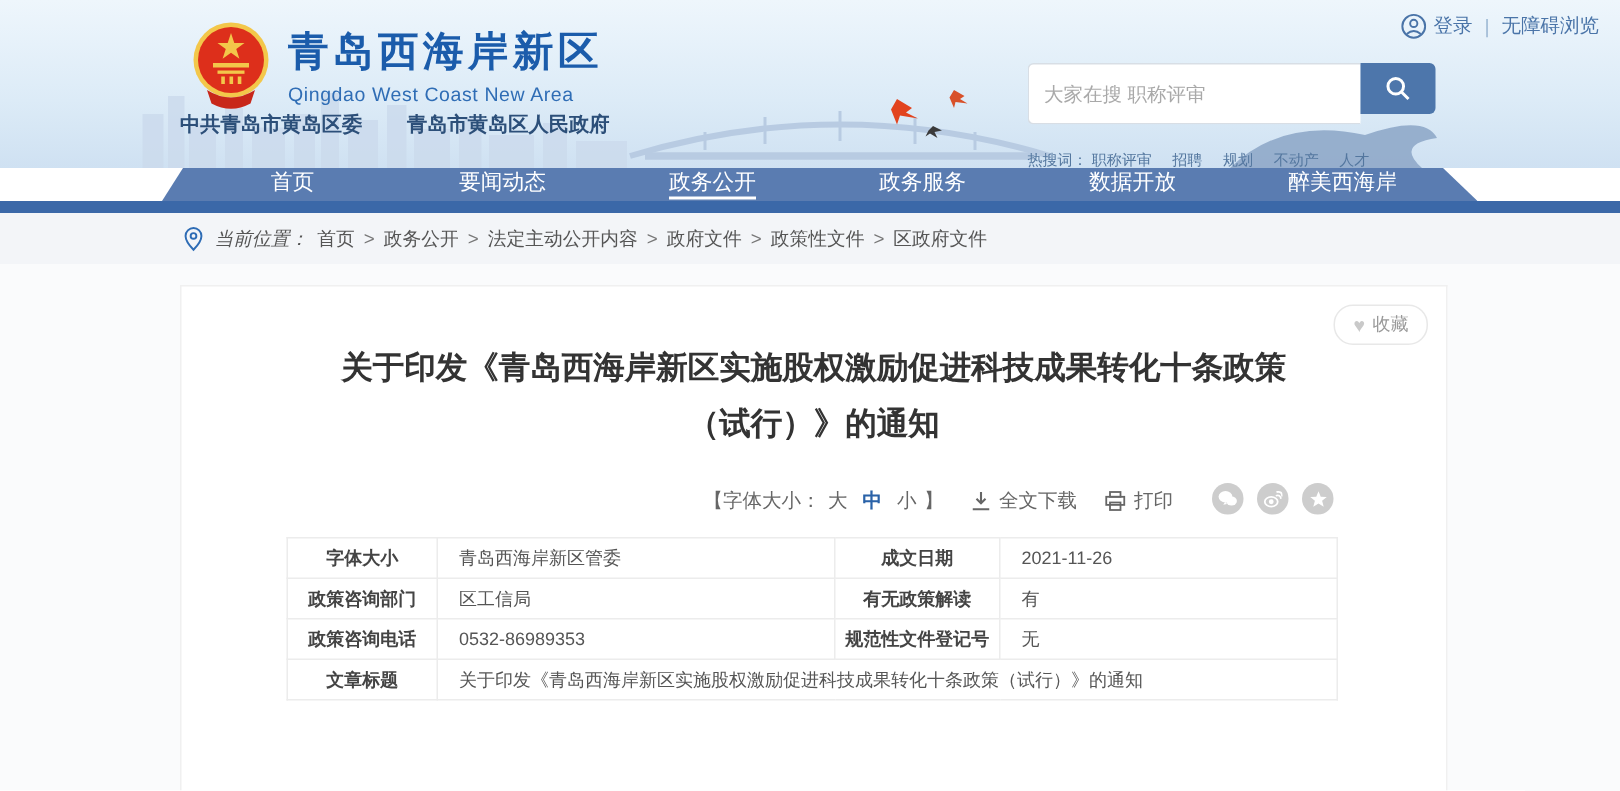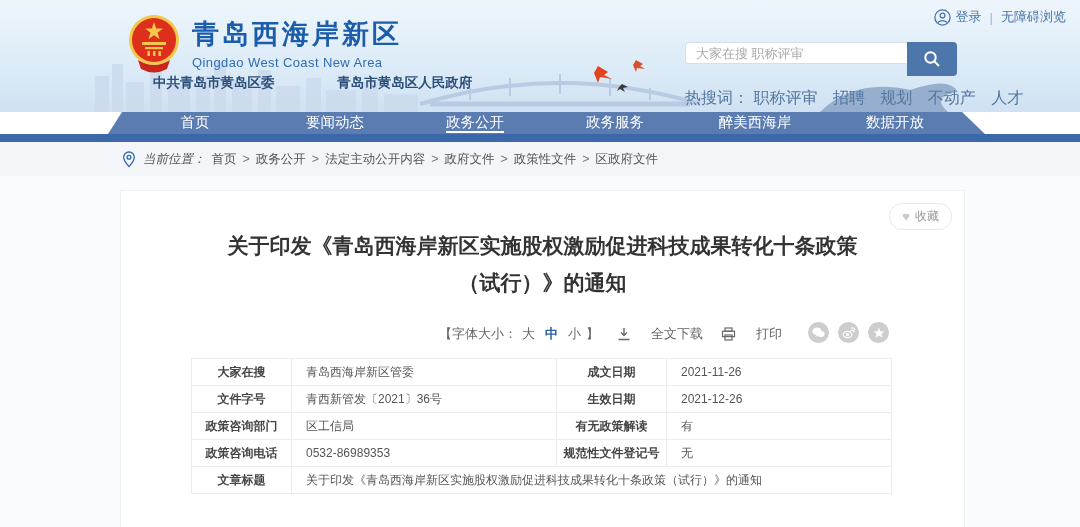--- a/index.html
+++ b/index.html
@@ -16,29 +16,29 @@
   .topbar .lnk { cursor:pointer; display:flex; align-items:center; gap:5px; }
   .topbar .sep { color:#9db8d4; }
 
   .logo-block { position:absolute; left:126px; top:14px; z-index:2; display:flex; align-items:flex-start; }
   .emblem { width:56px; height:60px; }
   .logo-text { margin-left:10px; margin-top:2px; }
   .site-name { font-size:27px; font-weight:bold; color:#1b5cab; letter-spacing:3px; }
   .site-en { font-size:13px; color:#2f6db5; margin-top:3px; letter-spacing:0.4px; }
   .org-line { position:absolute; left:120px; top:74px; z-index:2; font-size:13.5px;
     font-weight:bold; color:#2c4f79; }
-  .org-line span { margin-right:26px;margin-left:33px; }
-
-  .search-wrap { position:absolute; left:685px; top:42px; z-index:3; display:flex; width:272px; height:22px; }
+  .org-line span { margin-right:26px; }
+
+  .search-wrap { position:absolute; left:685px; top:42px; z-index:3; display:flex; width:272px; height:41px; }
   .search-input { flex:1; border:1px solid #d8dee5; border-right:none; border-radius:4px 0 0 4px;
     padding:0 10px; font-size:13px; color:#666; background:#fff; outline:none; }
   .search-input::placeholder { color:#a9a9a9; }
   .search-btn { width:50px; height:34px; background:#4d76ab; border:none; border-radius:0 4px 4px 0;
     cursor:pointer; display:flex; align-items:center; justify-content:center; }
-  .hotwords { position:absolute; left:685px; top:88px; z-index:3; font-size:16px; color:#54779f; }
+  .hotwords { position:absolute; left:685px; top:100px; z-index:3; font-size:10px; color:#54779f; }
   .hotwords .hw { margin-right:11px; cursor:pointer; }
 
   
   .nav { position:relative; height:30px; }
   .nav-trap { position:absolute; top:0; left:0; width:1080px; height:22px; background:#5a7cb1;
     clip-path:polygon(122px 0, 962px 0, 985px 22px, 108px 22px); }
   .nav-items { position:absolute; top:0; left:125px; width:840px; height:22px; display:flex; z-index:2; }
   .nav-item { flex:1; text-align:center; color:#fff; font-size:14.5px; line-height:21px; cursor:pointer; }
   .nav-item.active span { border-bottom:2px solid #fff; padding-bottom:1px; }
   .nav-strip { position:absolute; top:22px; left:0; width:1080px; height:8px; background:#3b68a8; }
@@ -59,21 +59,21 @@
     background:#fff; padding:4px 12px; font-size:12px; color:#999; cursor:pointer;
     display:flex; align-items:center; gap:5px; }
   .fav-heart { color:#c9c9c9; font-size:13px; }
   .doc-title { margin:36px 92px 0; text-align:center; font-size:21px; font-weight:bold;
     color:#333; line-height:37px; }
 
   .toolbar { display:flex; align-items:flex-end; justify-content:flex-end; margin-top:21px;
     padding-right:75px; font-size:13px; color:#666; }
   .fs-letter { margin:0 5px; cursor:pointer; }
   .fs-letter.active { color:#2a62a8; font-weight:bold; }
-  .tb-group { display:flex; align-items:center; gap:20px; margin-left:18px; cursor:pointer; }
+  .tb-group { display:flex; align-items:center; gap:5px; margin-left:18px; cursor:pointer; }
   .share-group { display:flex; gap:9px; margin-left:26px; }
   .share-circle { width:21px; height:21px; border-radius:50%; background:#cdcdcd; cursor:pointer;
     display:flex; align-items:center; justify-content:center; }
 
   .meta-table { margin:15px 0 0 70px; width:700px; border-collapse:collapse; font-size:12px;
     table-layout:fixed; }
   .meta-table td { border:1px solid #ececec; height:27px; }
   .meta-table td.lbl { text-align:center; font-weight:bold; color:#444; }
   .meta-table td.val { padding-left:14px; color:#555; }
 </style>
@@ -168,22 +168,22 @@
     </div>
   </div>
 
   <div class="nav">
     <div class="nav-trap"></div>
     <div class="nav-items">
       <div class="nav-item"><span>首页</span></div>
       <div class="nav-item"><span>要闻动态</span></div>
       <div class="nav-item active"><span>政务公开</span></div>
       <div class="nav-item"><span>政务服务</span></div>
+      <div class="nav-item"><span>数据开放</span></div>
       <div class="nav-item"><span>醉美西海岸</span></div>
-      <div class="nav-item"><span>数据开放</span></div>
     </div>
     <div class="nav-strip"></div>
   </div>
 
   <div class="breadcrumb">
     <span class="pin">
       <svg width="14" height="17" viewBox="0 0 14 17" fill="none" stroke="#2e6cb5" stroke-width="1.3">
         <path d="M7,1 a5.3,5.3 0 0 1 5.3,5.3 C12.3,10 7,15.5 7,15.5 S1.7,10 1.7,6.3 A5.3,5.3 0 0 1 7,1 Z"></path>
         <circle cx="7" cy="6.3" r="1.9"></circle>
       </svg>
@@ -260,30 +260,24 @@
 
       <table class="meta-table">
         <colgroup>
             <col style="width:100px">
             <col style="width:265px">
             <col style="width:110px">
             <col style="width:225px">
           </colgroup>
         <tbody>
           <tr>
-            <td class="lbl">大家在搜</td>
+            <td class="lbl">字体大小</td>
             <td class="val">青岛西海岸新区管委</td>
             <td class="lbl">成文日期</td>
             <td class="val">2021-11-26</td>
-          </tr>
-          <tr>
-            <td class="lbl">文件字号</td>
-            <td class="val">青西新管发〔2021〕36号</td>
-            <td class="lbl">生效日期</td>
-            <td class="val">2021-12-26</td>
           </tr>
           <tr>
             <td class="lbl">政策咨询部门</td>
             <td class="val">区工信局</td>
             <td class="lbl">有无政策解读</td>
             <td class="val">有</td>
           </tr>
           <tr>
             <td class="lbl">政策咨询电话</td>
             <td class="val">0532-86989353</td>

